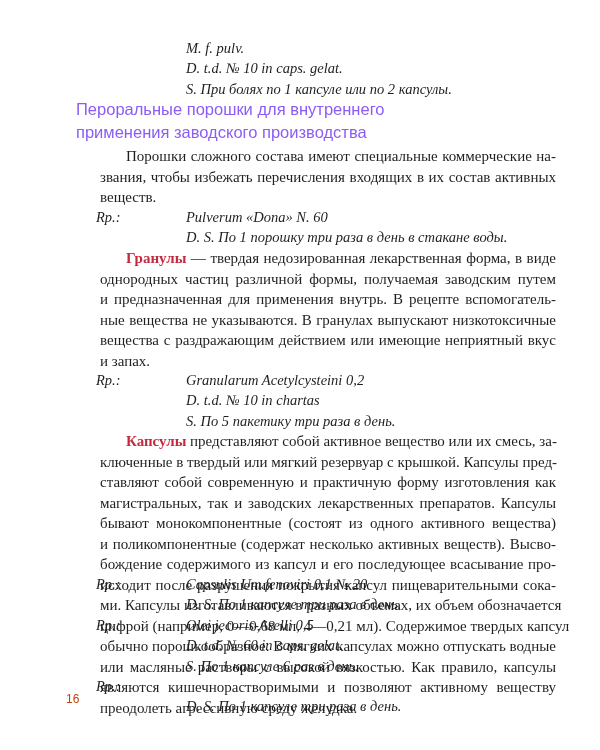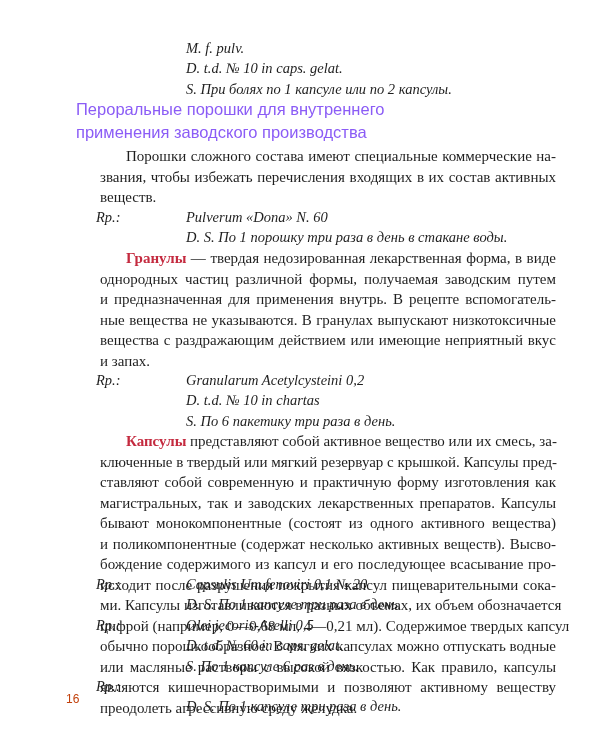--- a/index.html
+++ b/index.html
@@ -54,21 +54,21 @@
     <span class="line">и предназначенная для применения внутрь. В рецепте вспомогатель-</span>
     <span class="line">ные вещества не указываются. В гранулах выпускают низкотоксичные</span>
     <span class="line">вещества с раздражающим действием или имеющие неприятный вкус</span>
     <span class="line last">и запах.</span>
   </div>
 
   <div class="rx" style="top:370px; left:20px; width:436px; height:62px;">
     <span class="rx-label" style="top:0;">Rp.:</span>
     <span class="rx-line" style="top:0; left:90px;">Granularum Acetylcysteini 0,2</span>
     <span class="rx-line" style="top:20.4px; left:90px;">D. t.d. № 10 in chartas</span>
-    <span class="rx-line" style="top:40.8px; left:90px;">S. По 6 пакетику три раза в день.</span>
+    <span class="rx-line" style="top:40.8px; left:90px;">S. По 5 пакетику три раза в день.</span>
   </div>
 
   <div class="para" style="top:431px;">
     <span class="line" style="padding-left:26px; width:430px;"><span class="kw">Капсулы</span><span> представляют собой активное вещество или их смесь, за-</span></span>
     <span class="line">ключенные в твердый или мягкий резервуар с крышкой. Капсулы пред-</span>
     <span class="line">ставляют собой современную и практичную форму изготовления как</span>
     <span class="line">магистральных, так и заводских лекарственных препаратов. Капсулы</span>
     <span class="line">бывают монокомпонентные (состоят из одного активного вещества)</span>
     <span class="line">и поликомпонентные (содержат несколько активных веществ). Высво-</span>
     <span class="line">бождение содержимого из капсул и его последующее всасывание про-</span>

